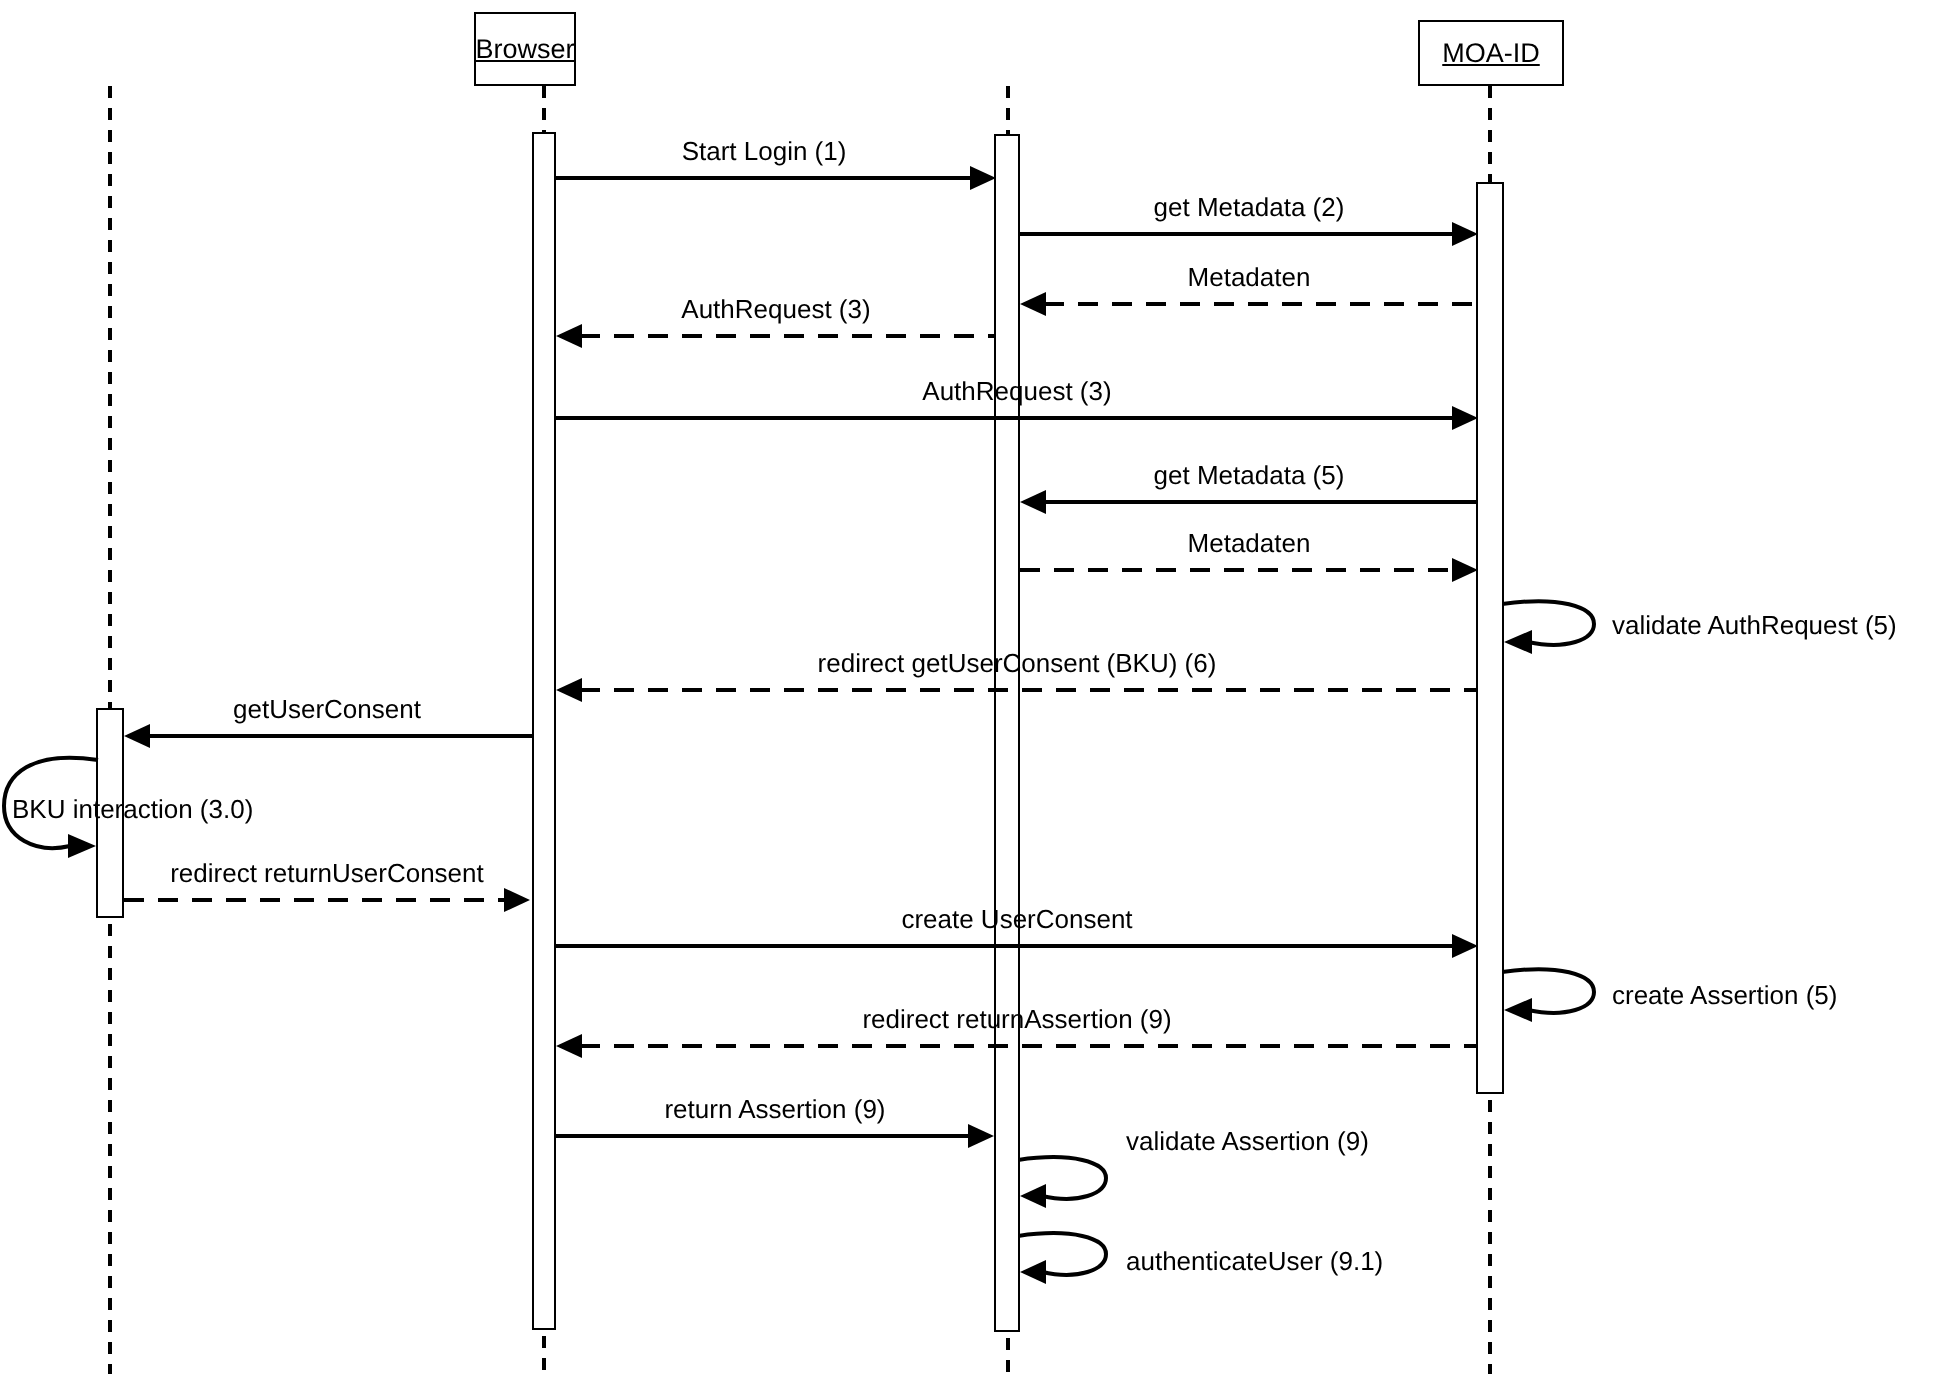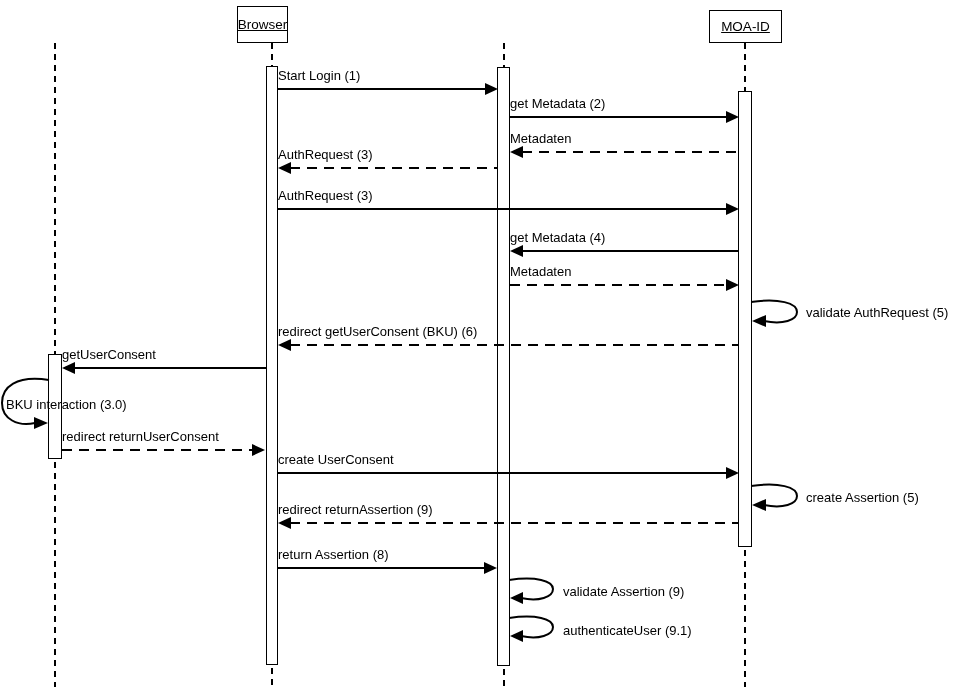--- a/index.html
+++ b/index.html
@@ -35,21 +35,21 @@
   .ah-r {
     border-top: 6px solid transparent; border-bottom: 6px solid transparent;
     border-left: 13px solid #000000;
   }
   .ah-l {
     border-top: 6px solid transparent; border-bottom: 6px solid transparent;
     border-right: 13px solid #000000;
   }
   .lbl {
     position: absolute; font-size: 13px; line-height: 16px;
-    white-space: nowrap;
+    text-align: center; white-space: nowrap;
   }
   .lbl.left { text-align: left; }
   .loop { position: absolute; }
 </style>
 </head>
 <body>
 
 <div class="canvas">
 
   <div class="vdash" style="left:54px;top:43px;height:311px"></div>
@@ -97,21 +97,21 @@
     <div class="ah ah-l" style="left:278px;top:162px"></div>
   </div>
 
   <div>
     <div class="lbl" style="left:278px;top:188px;width:461px">AuthRequest (3)</div>
     <div class="line" style="left:278px;top:208px;width:450px"></div>
     <div class="ah ah-r" style="left:726px;top:203px"></div>
   </div>
 
   <div>
-    <div class="lbl" style="left:510px;top:230px;width:229px">get Metadata (4)</div>
+    <div class="lbl" style="left:510px;top:230px;width:229px">get Metadata (5)</div>
     <div class="line" style="left:522px;top:250px;width:217px"></div>
     <div class="ah ah-l" style="left:510px;top:245px"></div>
   </div>
 
   <div>
     <div class="lbl" style="left:510px;top:264px;width:229px">Metadaten</div>
     <div class="line dashed" style="left:510px;top:284px;width:218px"></div>
     <div class="ah ah-r" style="left:726px;top:279px"></div>
   </div>
 
@@ -163,31 +163,31 @@
     <div class="lbl left" style="left:806px;top:490px">create Assertion (5)</div>
   </div>
 
   <div>
     <div class="lbl" style="left:278px;top:502px;width:461px">redirect returnAssertion (9)</div>
     <div class="line dashed" style="left:290px;top:522px;width:449px"></div>
     <div class="ah ah-l" style="left:278px;top:517px"></div>
   </div>
 
   <div>
-    <div class="lbl" style="left:278px;top:547px;width:219px">return Assertion (8)</div>
+    <div class="lbl" style="left:278px;top:547px;width:219px">return Assertion (9)</div>
     <div class="line" style="left:278px;top:567px;width:208px"></div>
     <div class="ah ah-r" style="left:484px;top:562px"></div>
   </div>
 
   <div>
     <svg class="loop" style="left:509px;top:577px" width="48" height="27" viewBox="0 0 48 27">
       <path d="M 0 3 C 27 -1 44 4 44 12 C 44 20 30 25 12 21" fill="none" stroke="#000" stroke-width="2"></path>
       <polygon points="14,15 14,27 1,21" fill="#000"></polygon>
     </svg>
-    <div class="lbl left" style="left:563px;top:584px">validate Assertion (9)</div>
+    <div class="lbl left" style="left:563px;top:563px">validate Assertion (9)</div>
   </div>
 
   <div>
     <svg class="loop" style="left:509px;top:615px" width="48" height="27" viewBox="0 0 48 27">
       <path d="M 0 3 C 27 -1 44 4 44 12 C 44 20 30 25 12 21" fill="none" stroke="#000" stroke-width="2"></path>
       <polygon points="14,15 14,27 1,21" fill="#000"></polygon>
     </svg>
     <div class="lbl left" style="left:563px;top:623px">authenticateUser (9.1)</div>
   </div>
 

